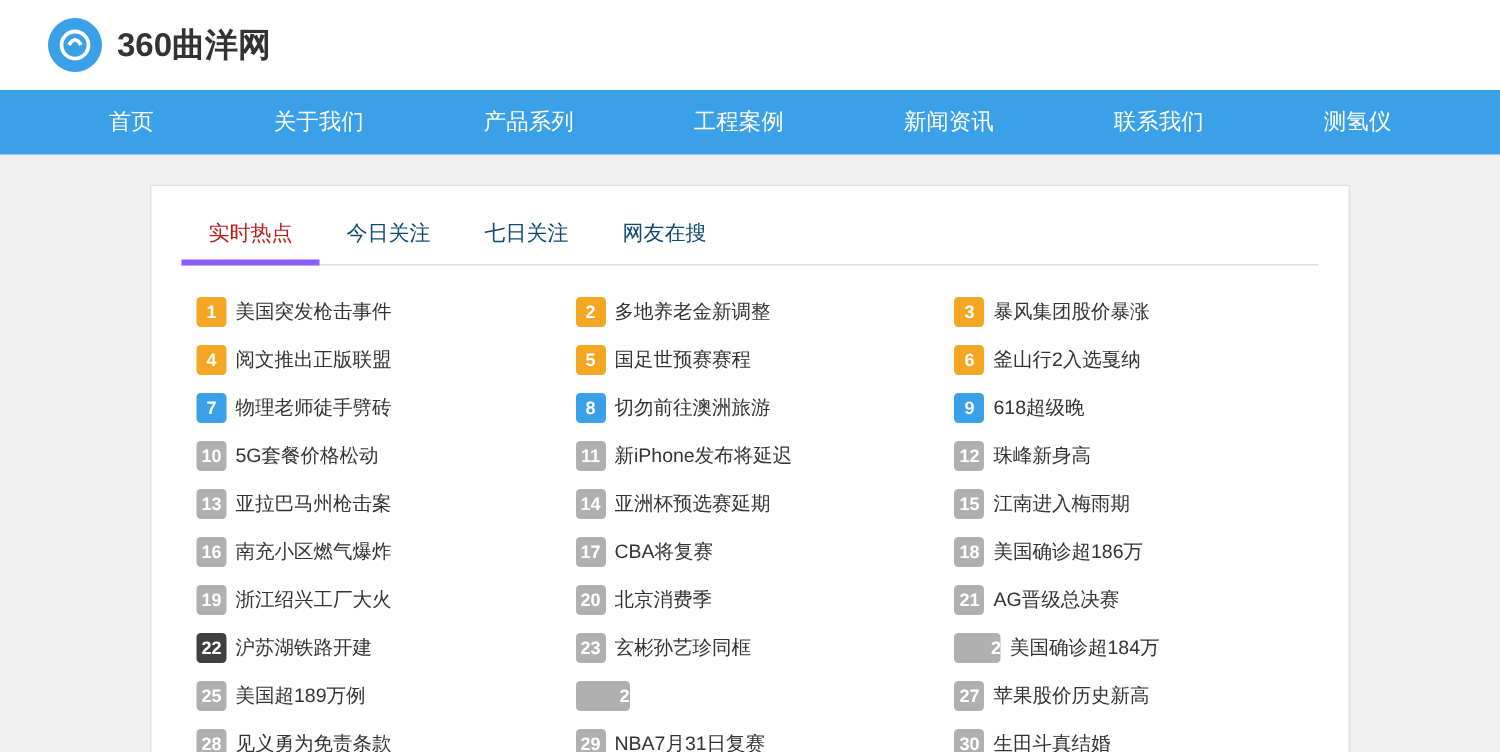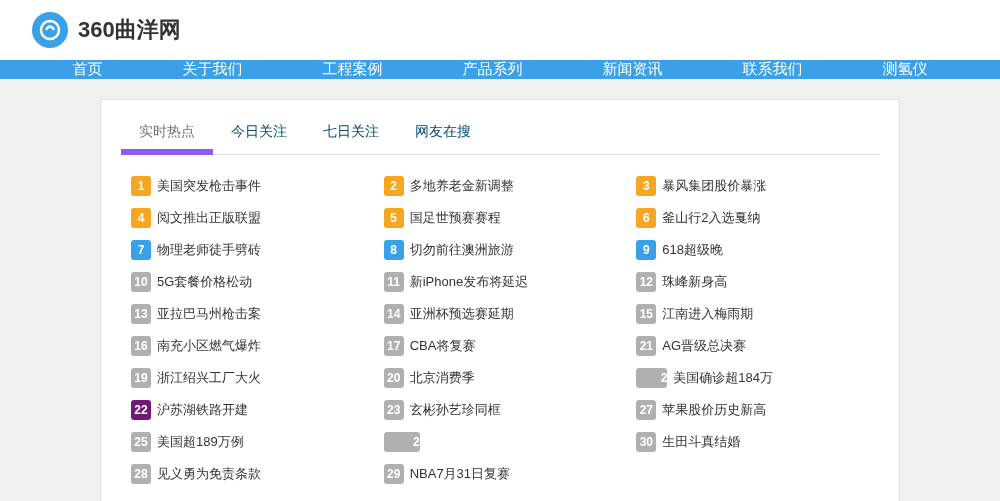--- a/index.html
+++ b/index.html
@@ -26,21 +26,21 @@
     }
 
     
     .nav {
       background: #3aa0e8;
       display: flex;
       justify-content: center;
     }
     .nav-item {
       color: #fff;
-      padding: 0 40px;
+      padding: 12px 40px;
       cursor: pointer;
       font-size: 15px;
       transition: background 0.2s;
     }
 
     
     .main {
       max-width: 800px;
       margin: 20px auto;
       background: #fff;
@@ -54,22 +54,22 @@
       border-bottom: 1px solid #ddd;
       margin-bottom: 15px;
     }
     .tab {
       padding: 8px 18px;
       cursor: pointer;
       font-size: 14px;
       color: #0c4a6e;
     }
     .tab.active {
-      color: #737373;
-      border-bottom: 6px solid #8b5cf6;
+      color: #b91c1c;
+      border-bottom: 4px solid #8b5cf6;
       margin-bottom: -1px;
     }
 
     
     .news-grid {
       display: grid;
       grid-template-columns: 1fr 1fr 1fr;
       gap: 0;
     }
     .news-col {
@@ -110,22 +110,22 @@
       <circle cx="11" cy="11" r="9" stroke="#fff" stroke-width="2.5" fill="none"></circle>
       <path d="M7 11 Q11 4 15 11" stroke="#fff" stroke-width="2.5" fill="none"></path>
     </svg>
   </div>
   <div class="logo-text">360曲洋网</div>
 </div>
 
 <nav class="nav">
   <div class="nav-item">首页</div>
   <div class="nav-item">关于我们</div>
+  <div class="nav-item">产品系列</div>
   <div class="nav-item">工程案例</div>
-  <div class="nav-item">产品系列</div>
   <div class="nav-item">新闻资讯</div>
   <div class="nav-item">联系我们</div>
   <div class="nav-item">测氢仪</div>
 </nav>
 
 <div class="main">
 
   <div class="tabs">
     <div class="tab active">实时热点</div>
     <div class="tab">今日关注</div>
@@ -158,21 +158,21 @@
         </div>
         <div class="news-item">
           <span class="news-badge" style="background: rgb(176, 176, 176);">16</span>
           <span class="news-text">南充小区燃气爆炸</span>
         </div>
         <div class="news-item">
           <span class="news-badge" style="background: rgb(176, 176, 176);">19</span>
           <span class="news-text">浙江绍兴工厂大火</span>
         </div>
         <div class="news-item">
-          <span class="news-badge" style="background: #701a75; text-align: center;">22</span>
+          <span class="news-badge" style="background: #404040; text-align: center;">22</span>
           <span class="news-text">沪苏湖铁路开建</span>
         </div>
         <div class="news-item">
           <span class="news-badge" style="background: rgb(176, 176, 176);">25</span>
           <span class="news-text">美国超189万例</span>
         </div>
         <div class="news-item">
           <span class="news-badge" style="background: rgb(176, 176, 176);">28</span>
           <span class="news-text">见义勇为免责条款</span>
         </div>
@@ -233,20 +233,24 @@
           <span class="news-badge" style="background: rgb(58, 160, 232);">9</span>
           <span class="news-text">618超级晚</span>
         </div>
         <div class="news-item">
           <span class="news-badge" style="background: rgb(176, 176, 176);">12</span>
           <span class="news-text">珠峰新身高</span>
         </div>
         <div class="news-item">
           <span class="news-badge" style="background: rgb(176, 176, 176);">15</span>
           <span class="news-text">江南进入梅雨期</span>
+        </div>
+        <div class="news-item">
+          <span class="news-badge" style="background: rgb(176, 176, 176);">18</span>
+          <span class="news-text">美国确诊超186万</span>
         </div>
         <div class="news-item">
           <span class="news-badge" style="background: rgb(176, 176, 176);">21</span>
           <span class="news-text">AG晋级总决赛</span>
         </div>
         <div class="news-item">
           <span class="news-badge" style="background: rgb(176, 176, 176); padding-left: 31px;">24</span>
           <span class="news-text">美国确诊超184万</span>
         </div>
         <div class="news-item">

